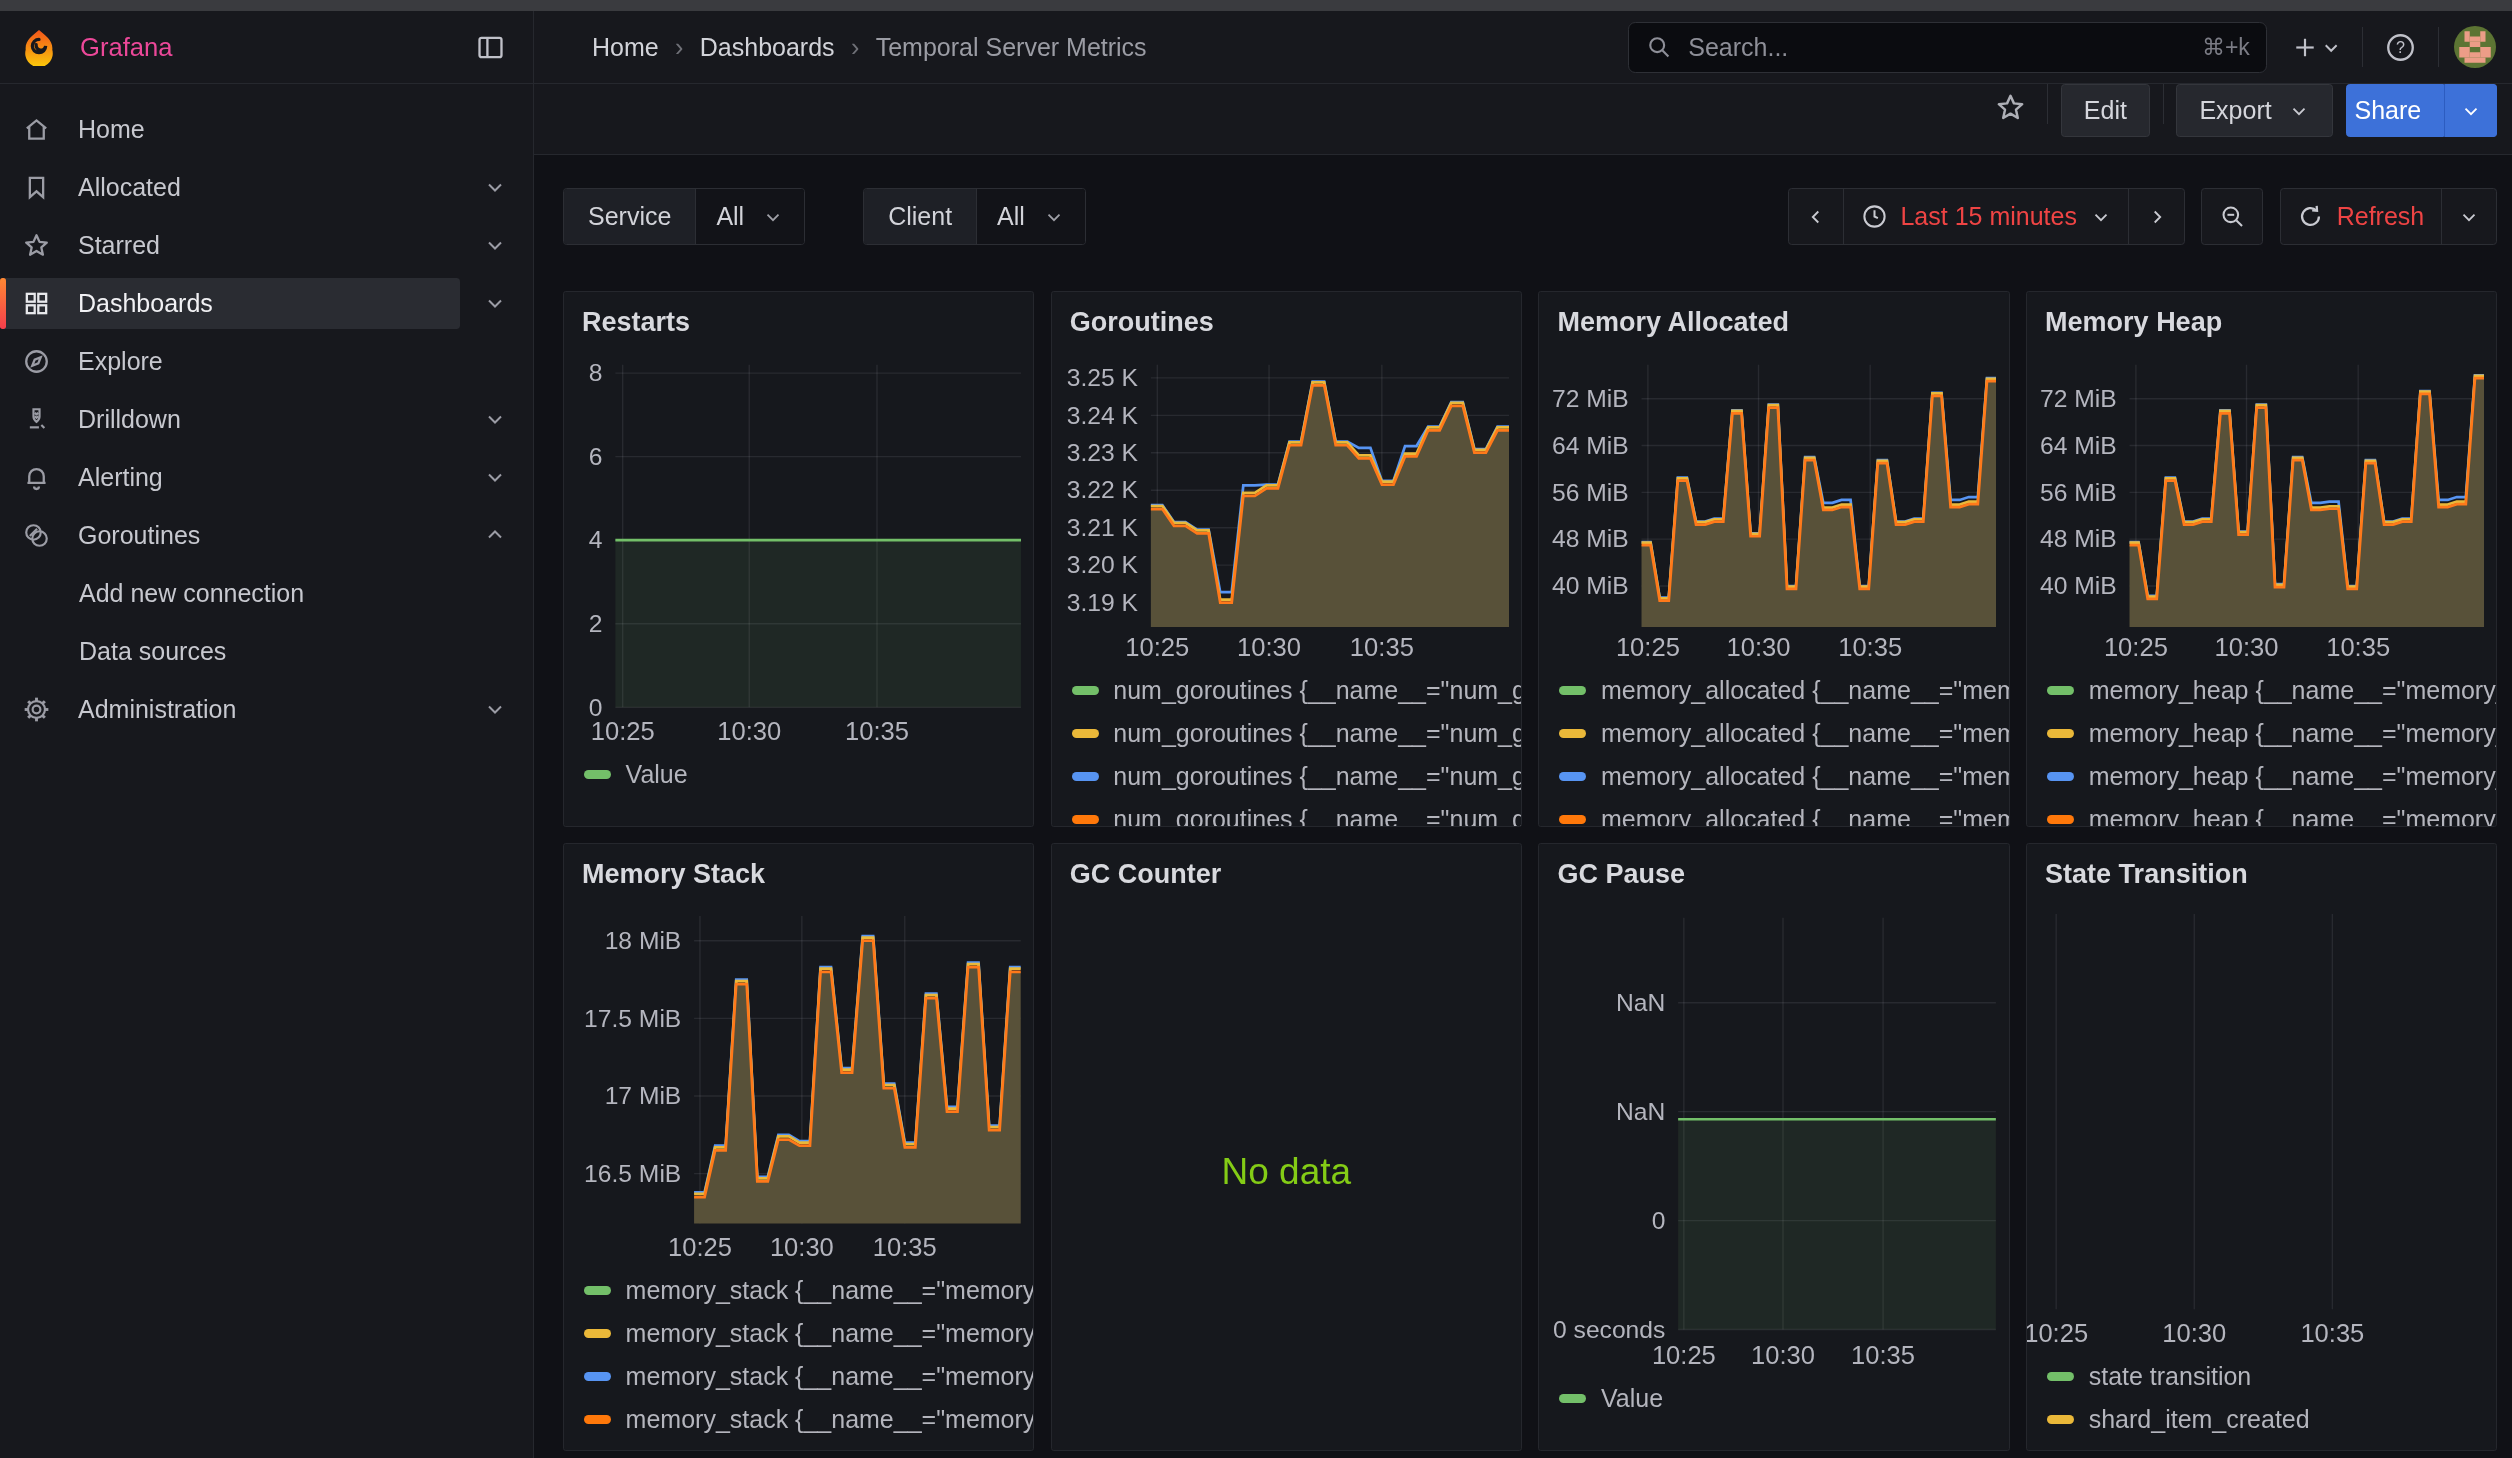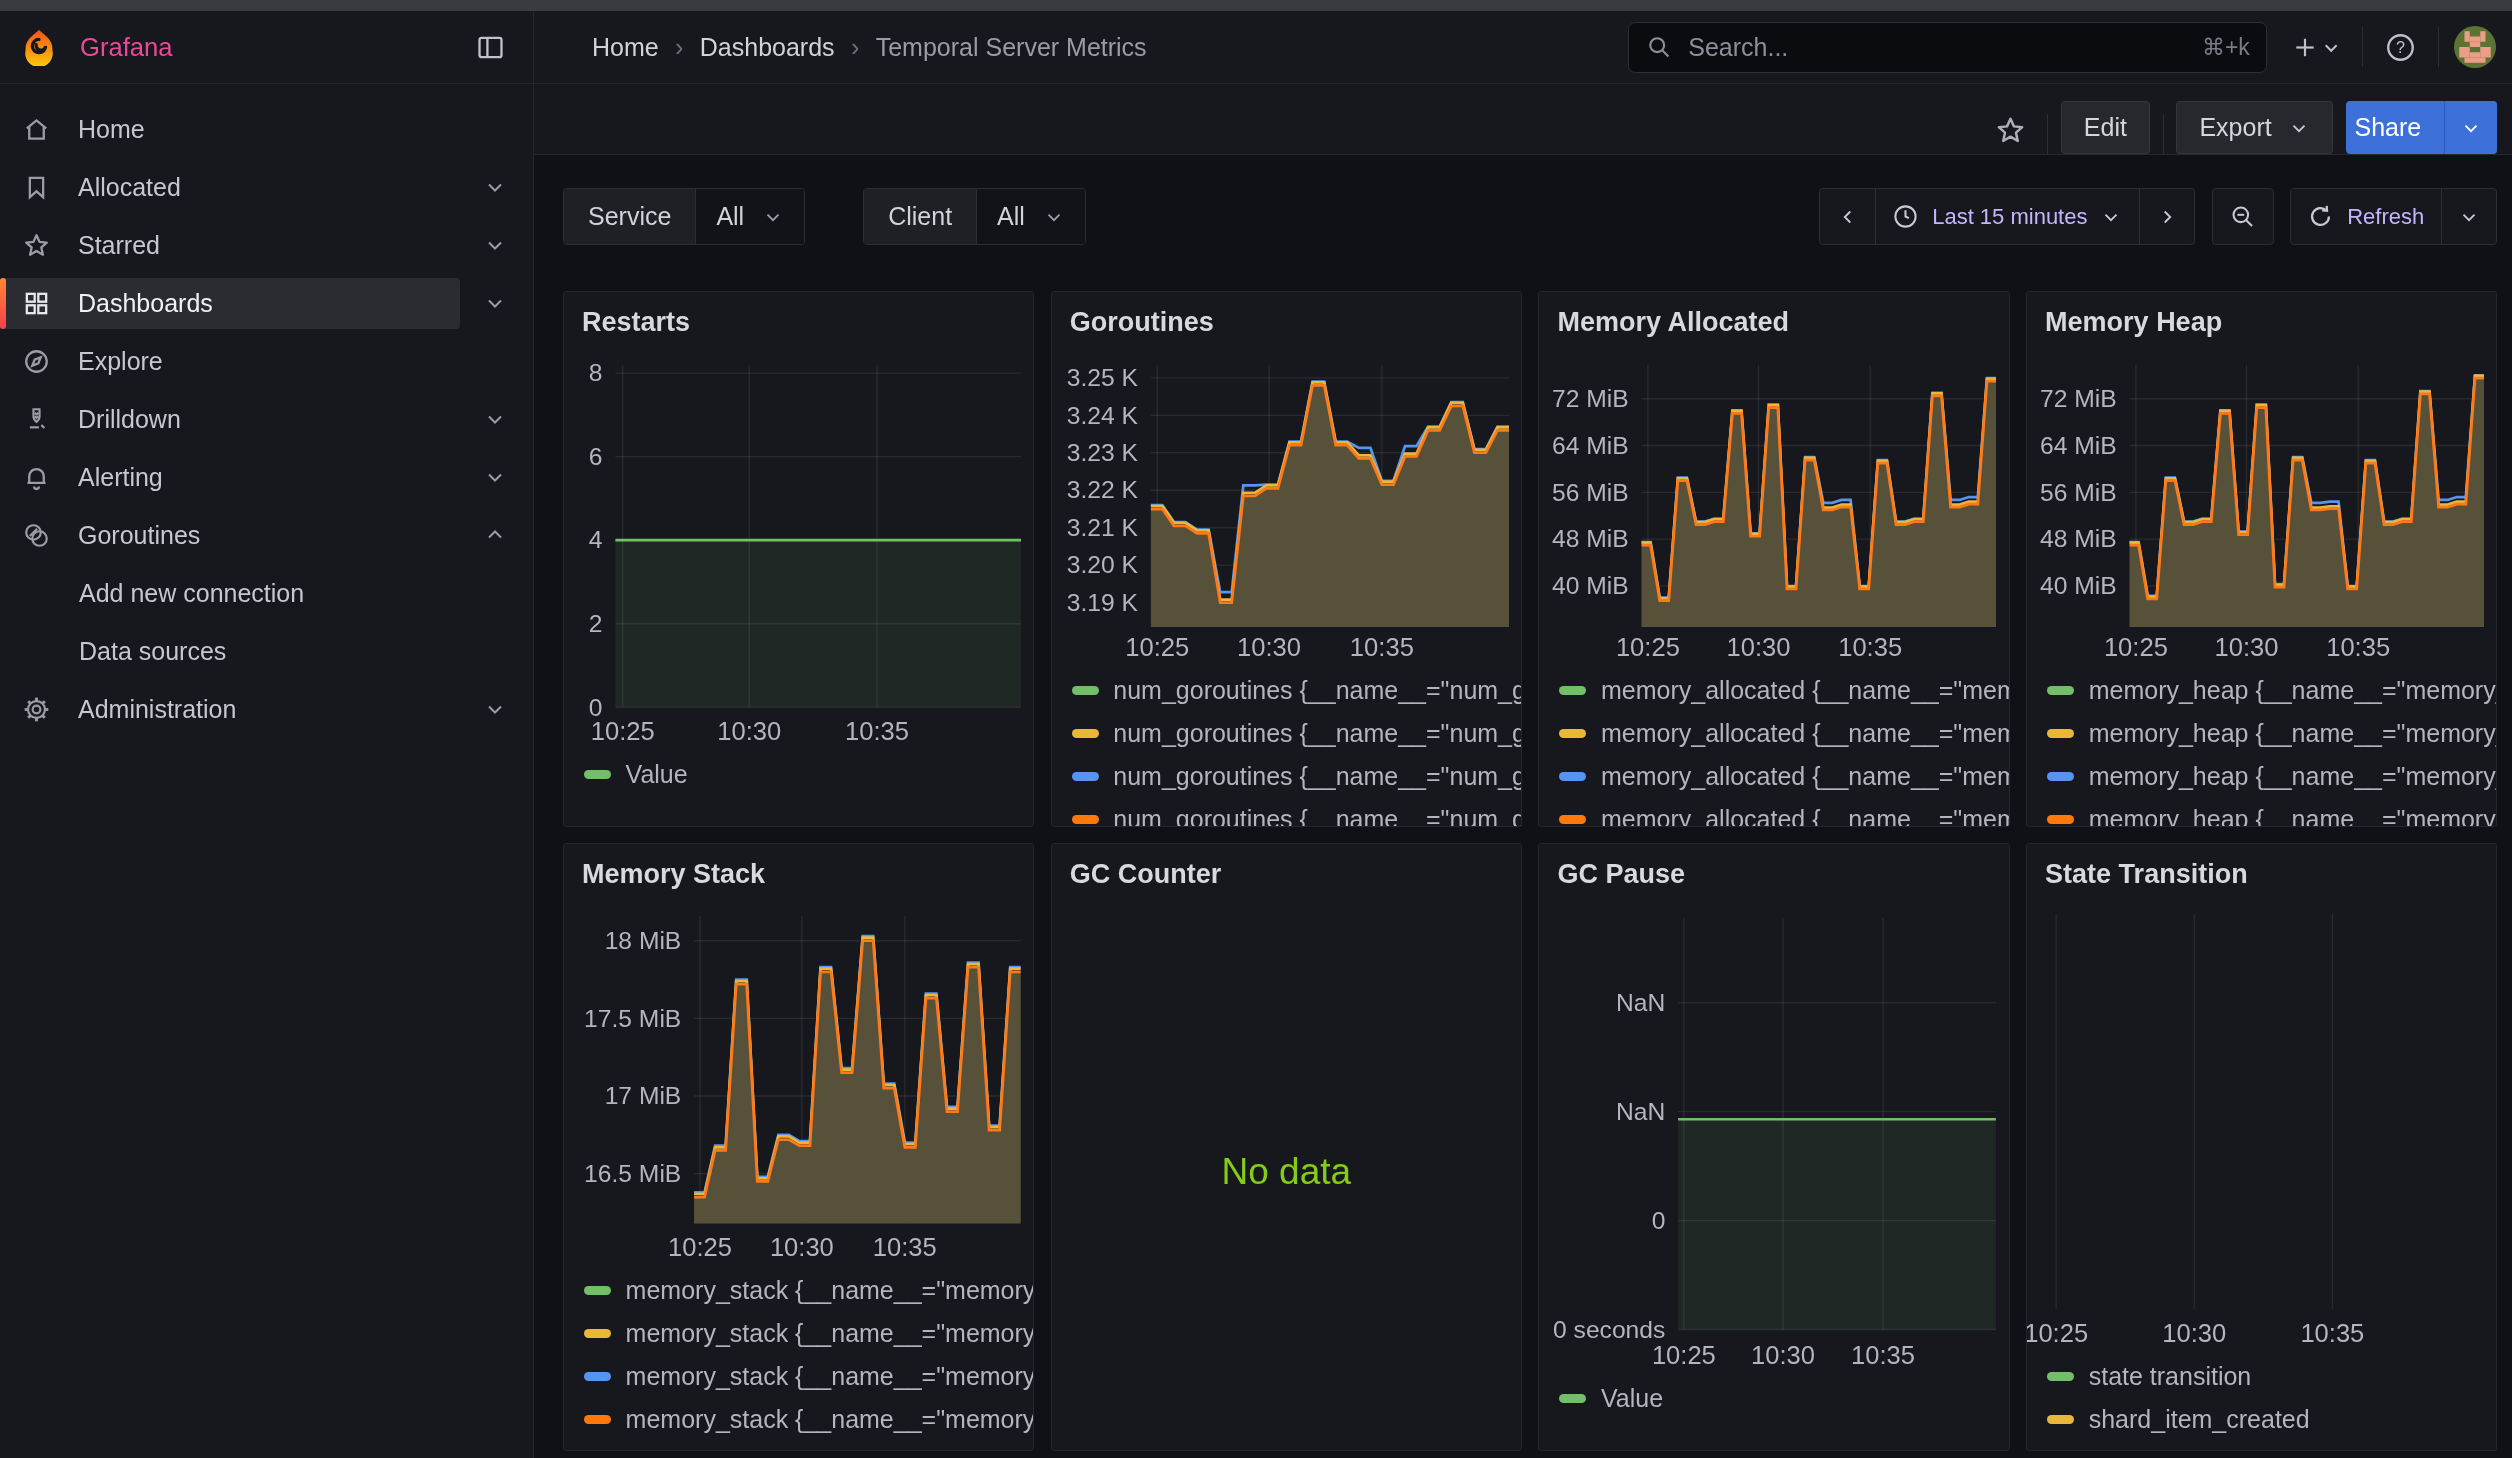--- a/index.html
+++ b/index.html
@@ -33,42 +33,42 @@
   .nav-label { margin-left:27px; font-size:25px; color:#c7c8cf; }
   .nav-row.active .nav-hit { background:#2a2c32; }
   .nav-row.active .nav-label { color:#f1f1f4; font-weight:500; }
   .nav-accent { display:none; position:absolute; left:0; top:3.7px; width:5.5px; height:51px; border-radius:2.7px;
     background:linear-gradient(180deg,#ff8833,#f53e4c); }
   .nav-row.active .nav-accent { display:block; }
   .nav-chevron { position:absolute; right:22px; width:33px; display:flex; justify-content:center; }
   .nav-sub .nav-label { margin-left:79px; }
 
   .content { flex:1; display:flex; flex-direction:column; }
-  .toolbar { height:71px; background:#17181d; border-bottom:0.9px solid #26282e; display:flex; align-items:flex-end;
+  .toolbar { height:71px; background:#17181d; border-bottom:0.9px solid #26282e; display:flex; align-items:flex-start;
     justify-content:flex-end; padding:0 14.6px; gap:12.8px; }
   .tb-divider { width:0.9px; height:40px; background:#2c2e34; }
   .btn { height:53px; display:flex; align-items:center; border-radius:3.7px; font-size:25px; color:#d5d6dc;
     padding:0 22px; cursor:pointer; }
   .btn.secondary { background:#26282e; border:0.9px solid #34363c; }
   .btn.primary { background:#3d71d9; color:#fff; border:0.9px solid #3d71d9; }
   .split { display:flex; }
   .split .btn.primary.main-seg { border-radius:3.7px 0 0 3.7px;padding-left:8px; }
   .split .btn.primary.chev-seg { border-radius:0 3.7px 3.7px 0; padding:0 14.6px; border-left:0.9px solid #2c5cc0; }
 
   .dash { flex:1; background:#101116; padding:33px 14.6px 0 29px; overflow:hidden; }
   .controls { display:flex; align-items:center; margin-bottom:46px; }
   .var-chip { display:flex; height:57px; border:0.9px solid #2c2e34; border-radius:3.7px; overflow:hidden; margin-right:58px; }
   .var-label { background:#1e2026; display:flex; align-items:center; padding:0 24px; font-size:25px; color:#d2d3d9;
     border-right:0.9px solid #2c2e34; }
   .var-value { background:#121318; display:flex; align-items:center; padding:0 20px; gap:18px; font-size:25px;
     color:#d2d3d9; font-weight:500; cursor:pointer; }
   .time-controls { margin-left:auto; display:flex; align-items:center; gap:16.4px; }
   .tc-group { display:flex; height:57px; border:0.9px solid #2c2e34; border-radius:3.7px; background:#17181d; }
   .tc-btn { display:flex; align-items:center; justify-content:flex-end; padding:0 16.4px; cursor:pointer; gap:12.8px;
-    font-size:22px; color:#c4b5fd; }
+    font-size:25px; color:#ef4444; }
   .tc-btn + .tc-btn { border-left:0.9px solid #2c2e34; }
   .tc-btn .lbl { font-weight:500; }
 
   .grid { display:grid; grid-template-columns:repeat(4,1fr); grid-template-rows:536px 608px; gap:16.4px; }
   .panel { background:#16181d; border:0.9px solid #25272d; border-radius:2.7px; display:flex; flex-direction:column;
     overflow:hidden; }
   .p-title { padding:14.6px 18px 3.7px; font-size:27px; font-weight:600; color:#d8d9de; cursor:pointer; flex:0 0 auto; }
   .p-chart { flex:1 1 auto; min-height:0; position:relative; }
   .p-legend { flex:0 0 auto; overflow:hidden; padding-left:20px; }
   .lg-1 { height:73px; } .lg-2 { height:95px; } .lg-3 { height:157px; } .lg-4 { height:181px; }

